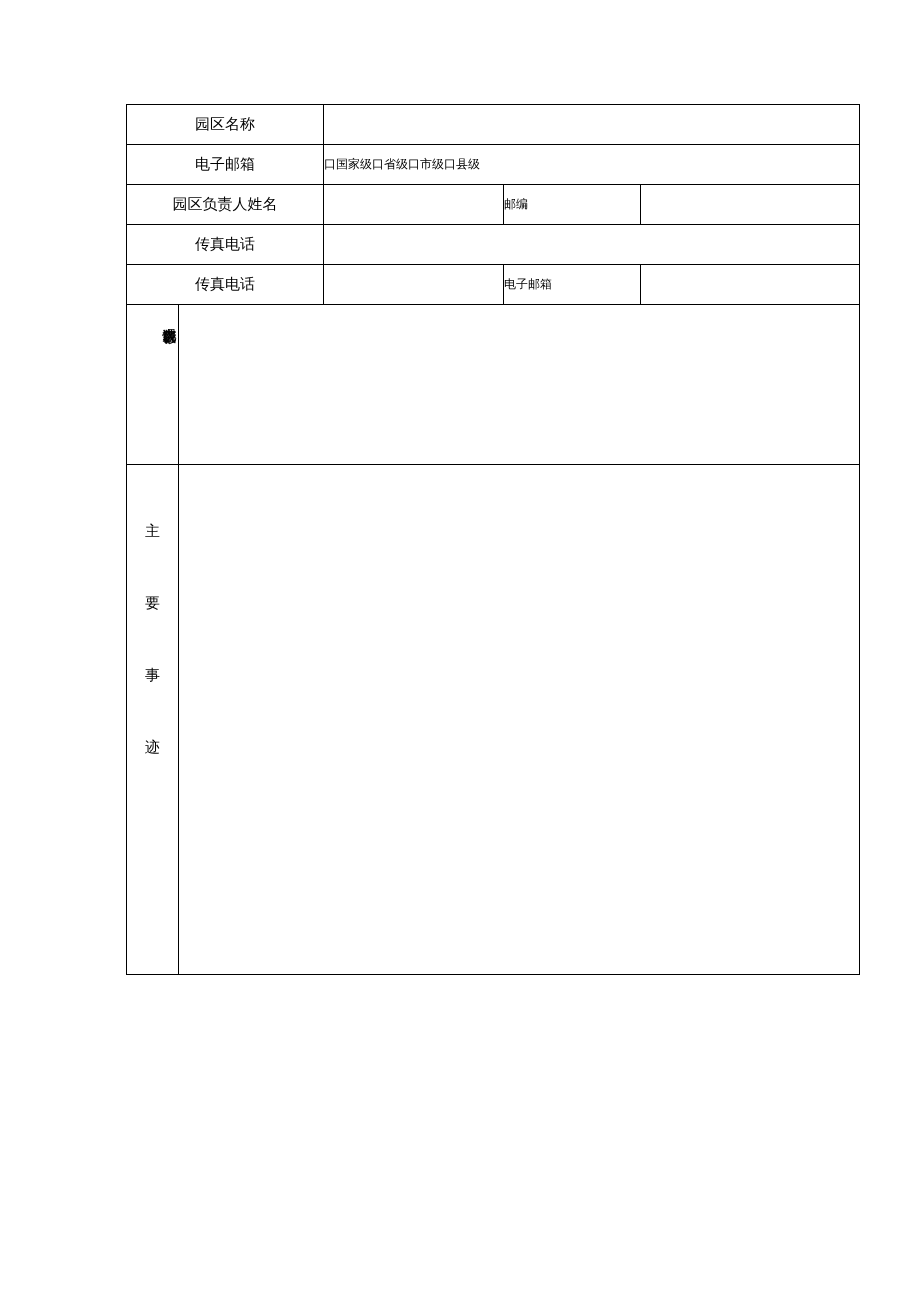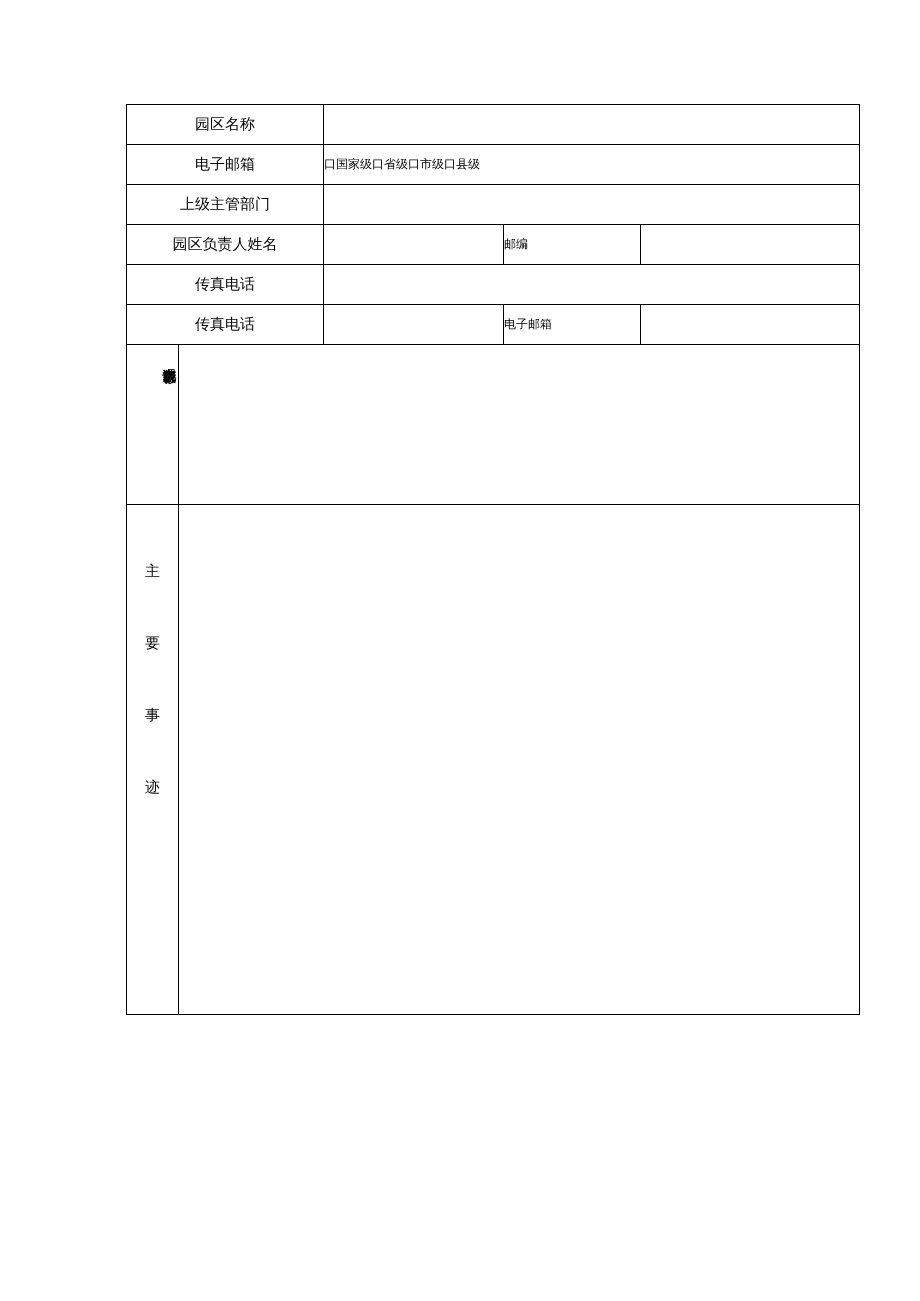--- a/index.html
+++ b/index.html
@@ -85,24 +85,20 @@
         <tr>
       <td class="lbl" colspan="2">园区名称</td>
       <td class="val" colspan="3"></td>
     </tr>
 
     <tr>
       <td class="lbl" colspan="2">电子邮箱</td>
       <td class="val" colspan="3">口国家级口省级口市级口县级</td>
     </tr>
 
-    <tr>
-      <td class="lbl" colspan="2">上级主管部门</td>
-      <td class="val" colspan="3"></td>
-    </tr>
 
 
     <tr>
       <td class="lbl" colspan="2">园区负责人姓名</td>
       <td class="val"></td>
       <td class="val">邮编</td>
       <td class="val"></td>
     </tr>
 
     <tr>

